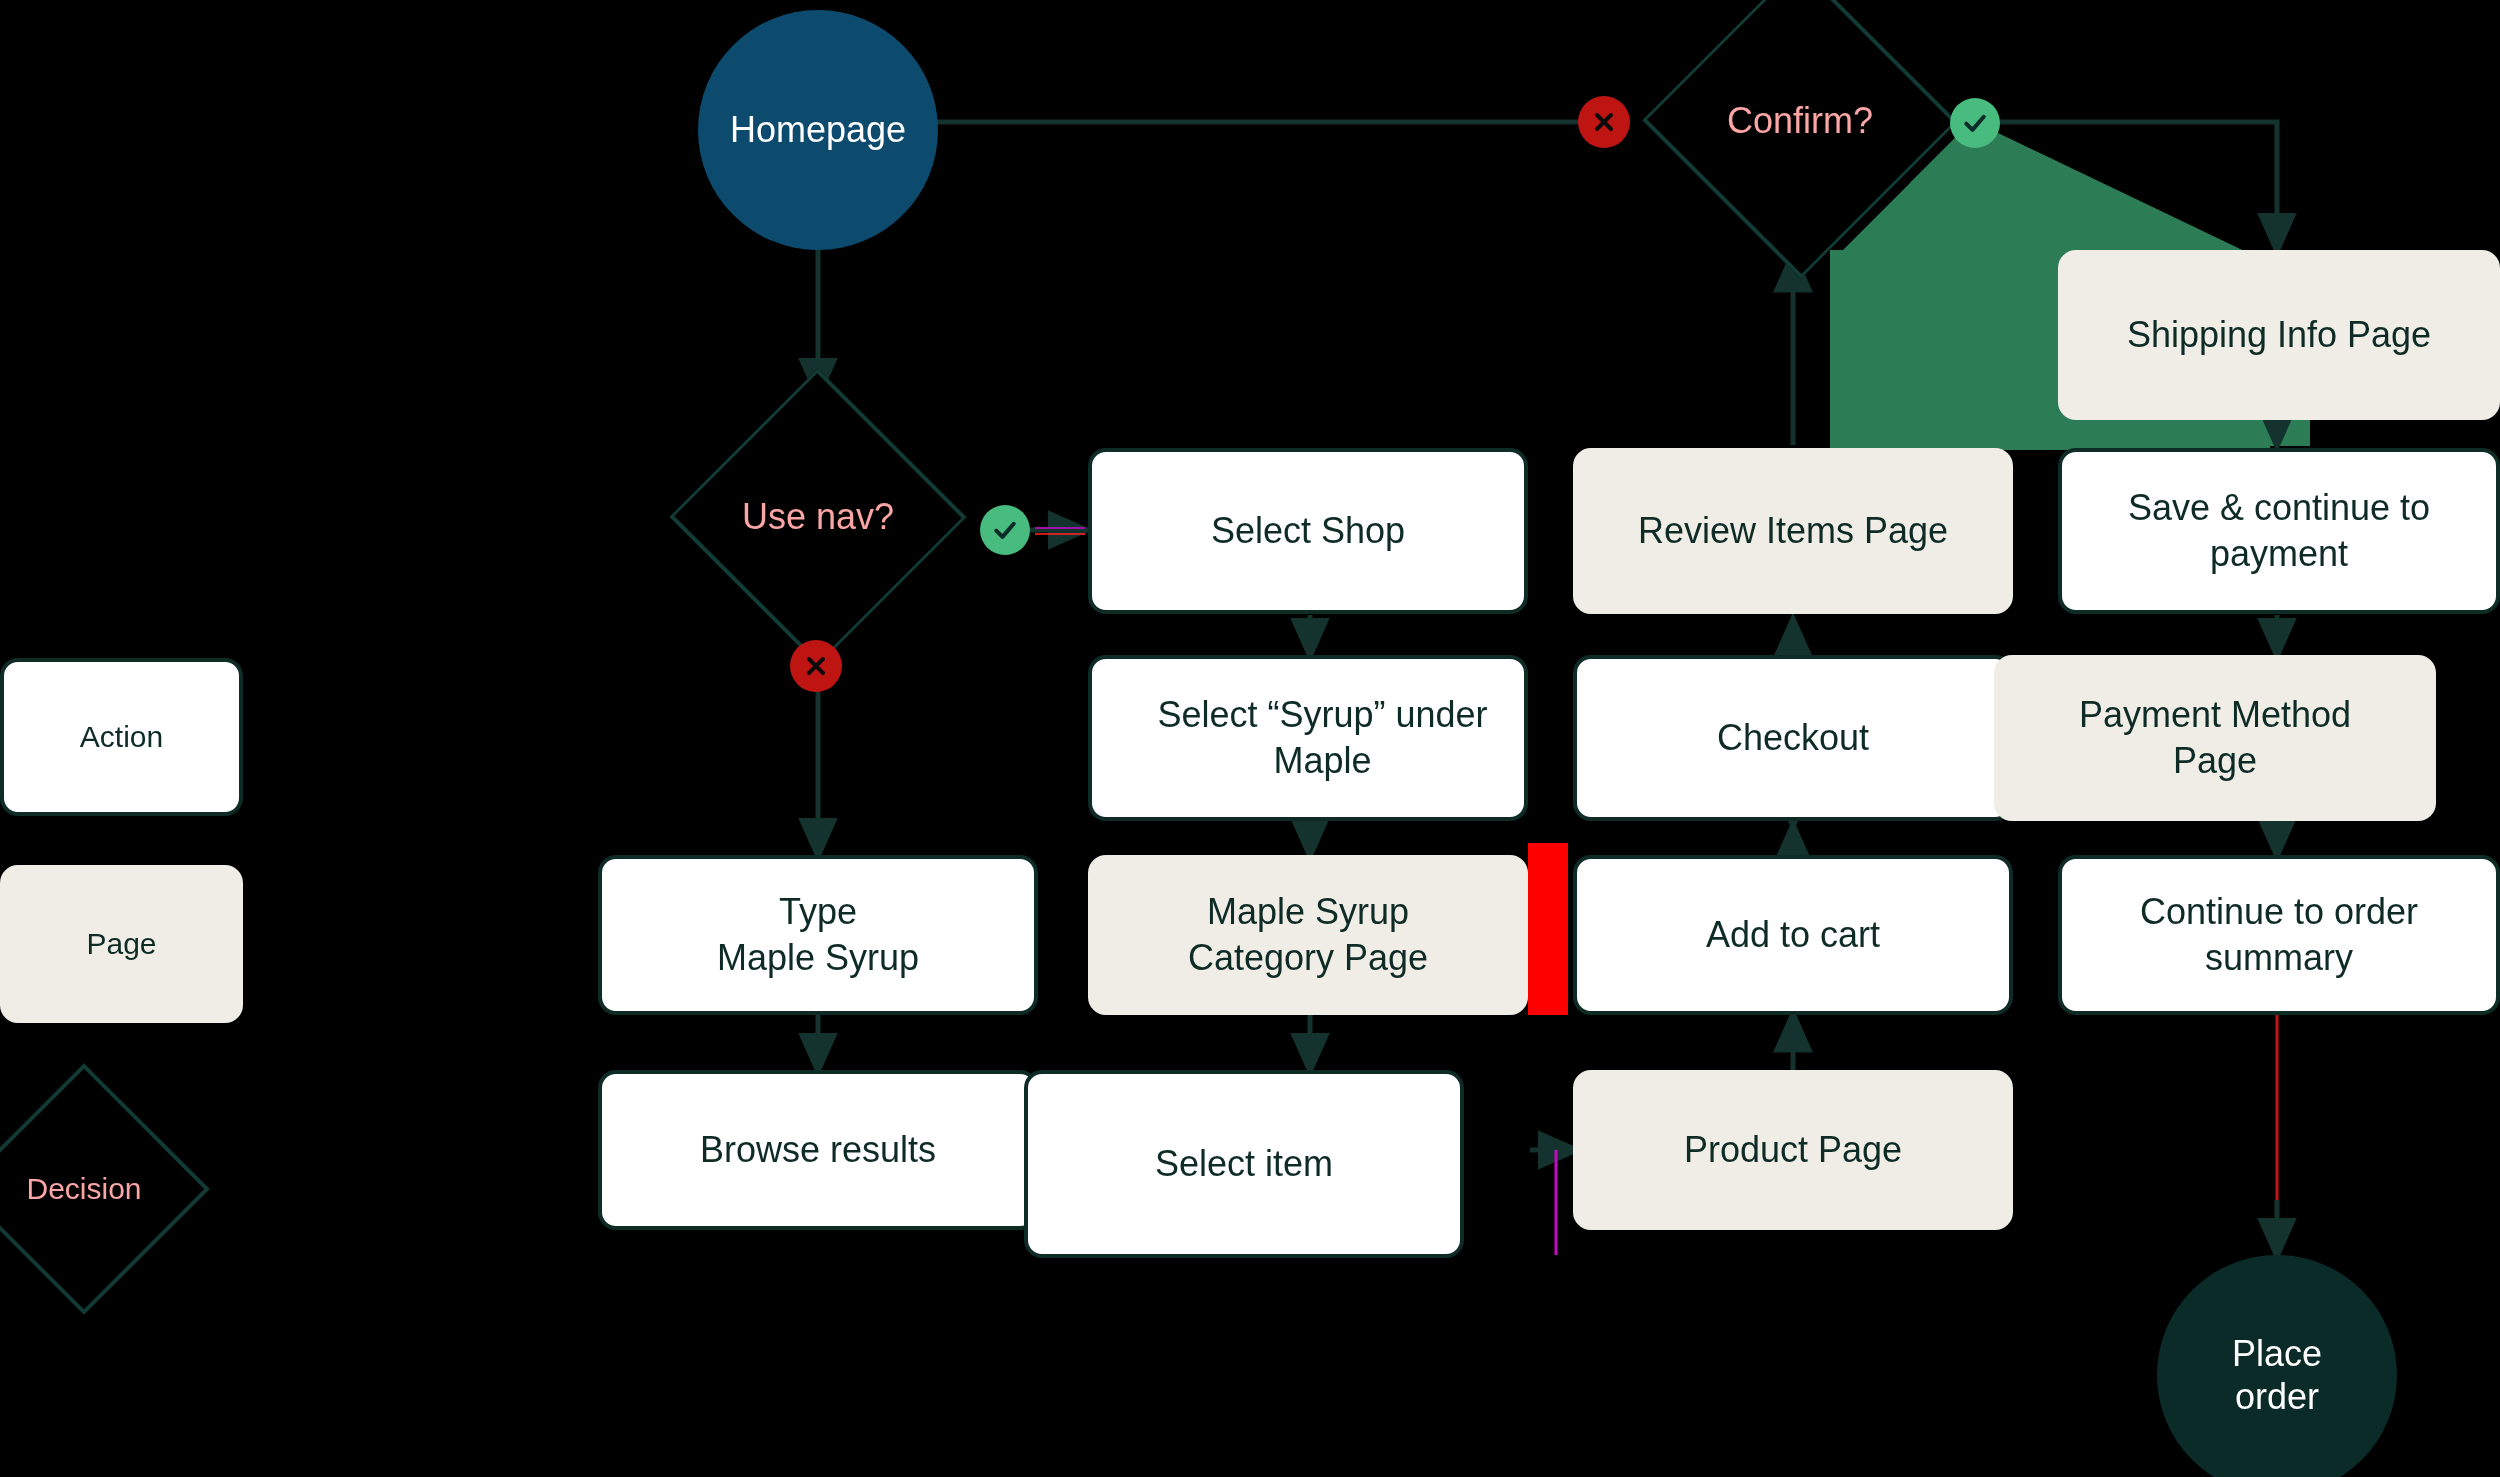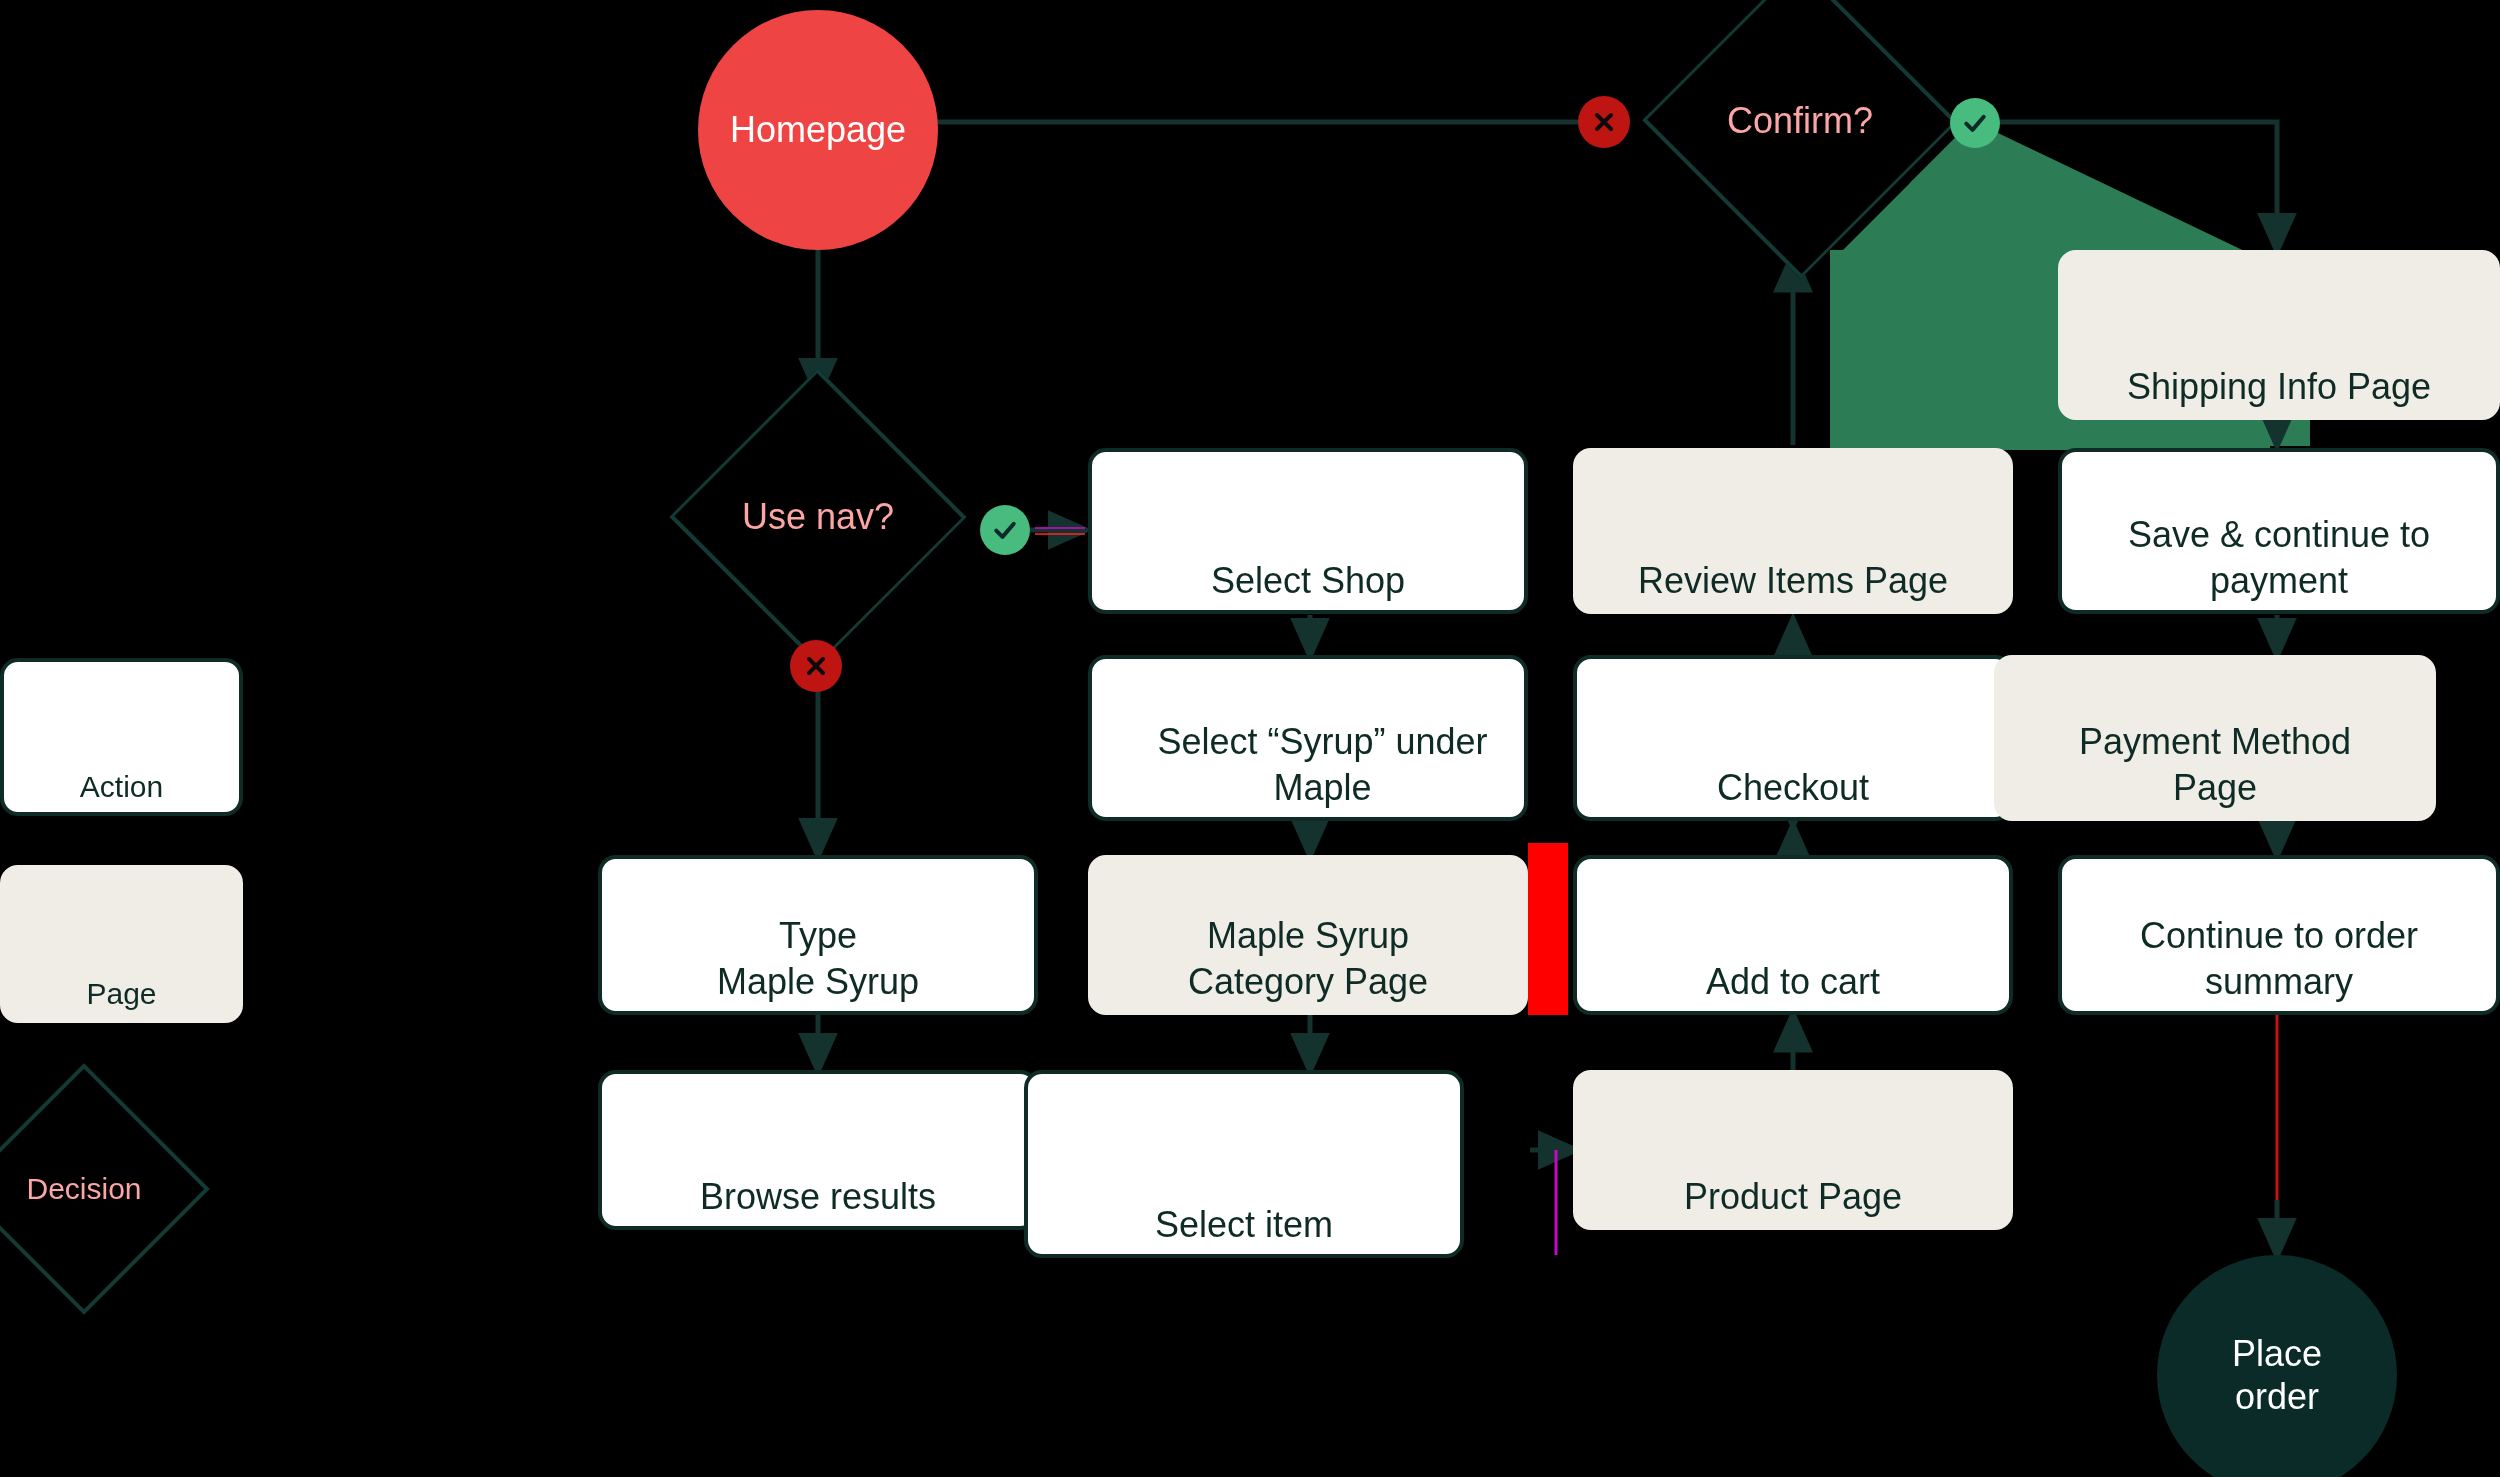--- a/index.html
+++ b/index.html
@@ -5,42 +5,42 @@
   html,body{margin:0;padding:0;background:#000;}
   body{
     width:2500px;height:1477px;overflow:hidden;position:relative;
     font-family:"Liberation Sans","DejaVu Sans",sans-serif;
     background:#000000;
   }
   #stage{position:absolute;left:0;top:0;width:2500px;height:1477px;}
 
   svg#edges{position:absolute;left:0;top:0;width:2500px;height:1477px;pointer-events:none;}
 
-  .node{position:absolute;box-sizing:border-box;display:flex;align-items:flex-end;justify-content:center;text-align:center;}
+  .node{position:absolute;box-sizing:border-box;display:flex;align-items:center;justify-content:center;text-align:center;}
 
   .box{
     border-radius:18px;
     border:4px solid #0E2B26;
     font-size:36px;
     line-height:1.28;
     color:#0E2B26;
     padding:6px 14px;
     white-space:pre-line;
   }
   .box.action{background:#FFFFFF;}
   .box.page{background:#F0EDE6;border-color:#F0EDE6;}
 
   .legend-box{font-size:30px;}
 
   .circle{
     border-radius:50%;
     display:flex;align-items:center;justify-content:center;
     font-size:36px;line-height:1.2;white-space:pre-line;
   }
-  .circle.start{background:#ef4444;color:#FFFFFF;}
+  .circle.start{background:#0c4a6e;color:#FFFFFF;}
   .circle.end{background:#0B2B28;color:#FFFFFF;}
 
   .diamond{position:absolute;display:flex;align-items:center;justify-content:center;}
   .diamond .dshape{position:absolute;left:0;top:0;width:100%;height:100%;
       background:#000;border:4px solid #123B35;transform:rotate(45deg);box-sizing:border-box;}
   .diamond .dlabel{position:relative;z-index:2;font-size:36px;color:#fca5a5;white-space:nowrap;}
 
   .badge{
     position:absolute;border-radius:50%;
     display:flex;align-items:center;justify-content:center;

